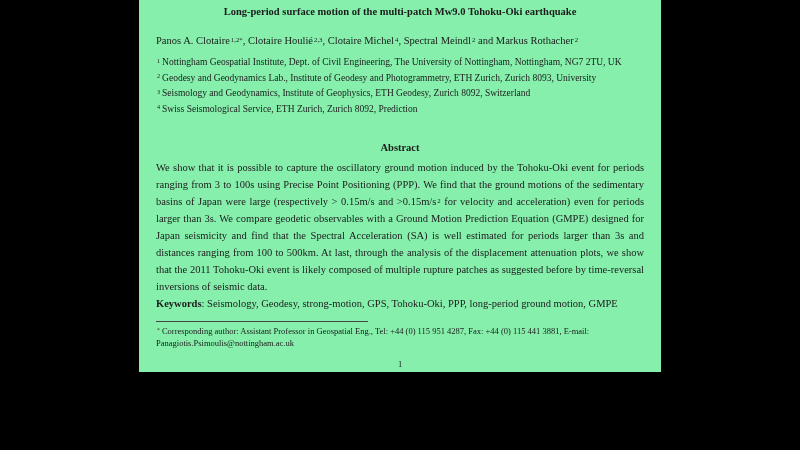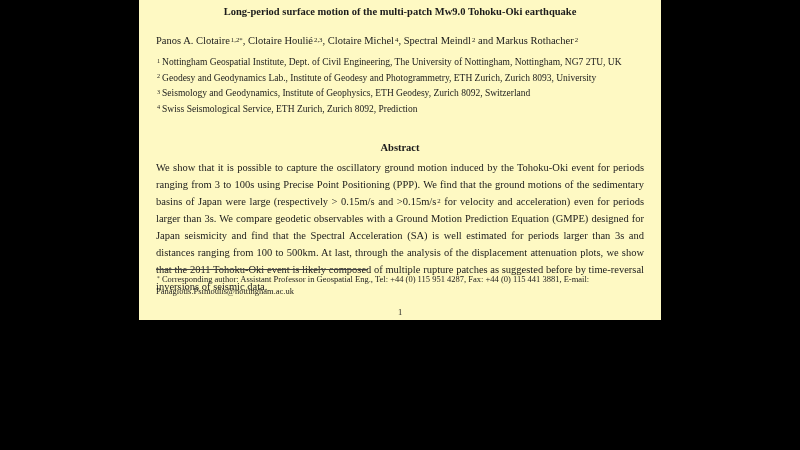--- a/index.html
+++ b/index.html
@@ -8,22 +8,22 @@
     height: 450px;
     background: #000;
     display: flex;
     justify-content: center;
     overflow: hidden;
     font-family: "Liberation Serif", "DejaVu Serif", serif;
   }
   .page {
     position: relative;
     width: 522px;
-    height: 320px;
-    background: #fef9c3;
+    height: 372px;
+    background: #86efac;
     color: #1b1b1b;
     box-sizing: border-box;
     padding: 3px 17px 0 17px;
   }
   .title {
     margin: 2px 0 0 0;
     text-align: center;
     font-weight: bold;
     font-size: 10.5px;
     line-height: 13px;
@@ -107,20 +107,21 @@
     <p><sup>1</sup><span>Nottingham Geospatial Institute, Dept. of Civil Engineering, The University of Nottingham, Nottingham, NG7 2TU, UK</span></p>
     <p><sup>2</sup><span>Geodesy and Geodynamics Lab., Institute of Geodesy and Photogrammetry, ETH Zurich, Zurich 8093, University</span></p>
     <p><sup>3</sup><span>Seismology and Geodynamics, Institute of Geophysics, ETH Geodesy, Zurich 8092, Switzerland</span></p>
     <p><sup>4</sup><span>Swiss Seismological Service, ETH Zurich, Zurich 8092, Prediction</span></p>
   </div>
 
   <p class="abstract-heading">Abstract</p>
 
   <p class="abstract"><span>We show that it is possible to capture the oscillatory ground motion induced by the Tohoku-Oki event for periods ranging from 3 to 100s using Precise Point Positioning (PPP). We find that the ground motions of the sedimentary basins of Japan were large (respectively &gt; 0.15m/s and &gt;0.15m/s</span><sup>2</sup><span> for velocity and acceleration) even for periods larger than 3s. We compare geodetic observables with a Ground Motion Prediction Equation (GMPE) designed for Japan seismicity and find that the Spectral Acceleration (SA) is well estimated for periods larger than 3s and distances ranging from 100 to 500km. At last, through the analysis of the displacement attenuation plots, we show that the 2011 Tohoku-Oki event is likely composed of multiple rupture patches as suggested before by time-reversal inversions of seismic data.</span></p>
 
+  <p class="keywords"><span class="kw-label">Keywords</span><span>: Seismology, Geodesy, strong-motion, GPS, Tohoku-Oki, PPP, long-period ground motion, GMPE</span></p>
 
   <div class="footnote">
     <div class="footnote-rule"></div>
     <span><sup>*</sup><span> Corresponding author: Assistant Professor in Geospatial Eng., Tel: +44 (0) 115 951 4287, Fax: +44 (0) 115 441 3881, E-mail: Panagiotis.Psimoulis@nottingham.ac.uk</span></span>
   </div>
 
   <div class="page-number">1</div>
 
 </div>
 

